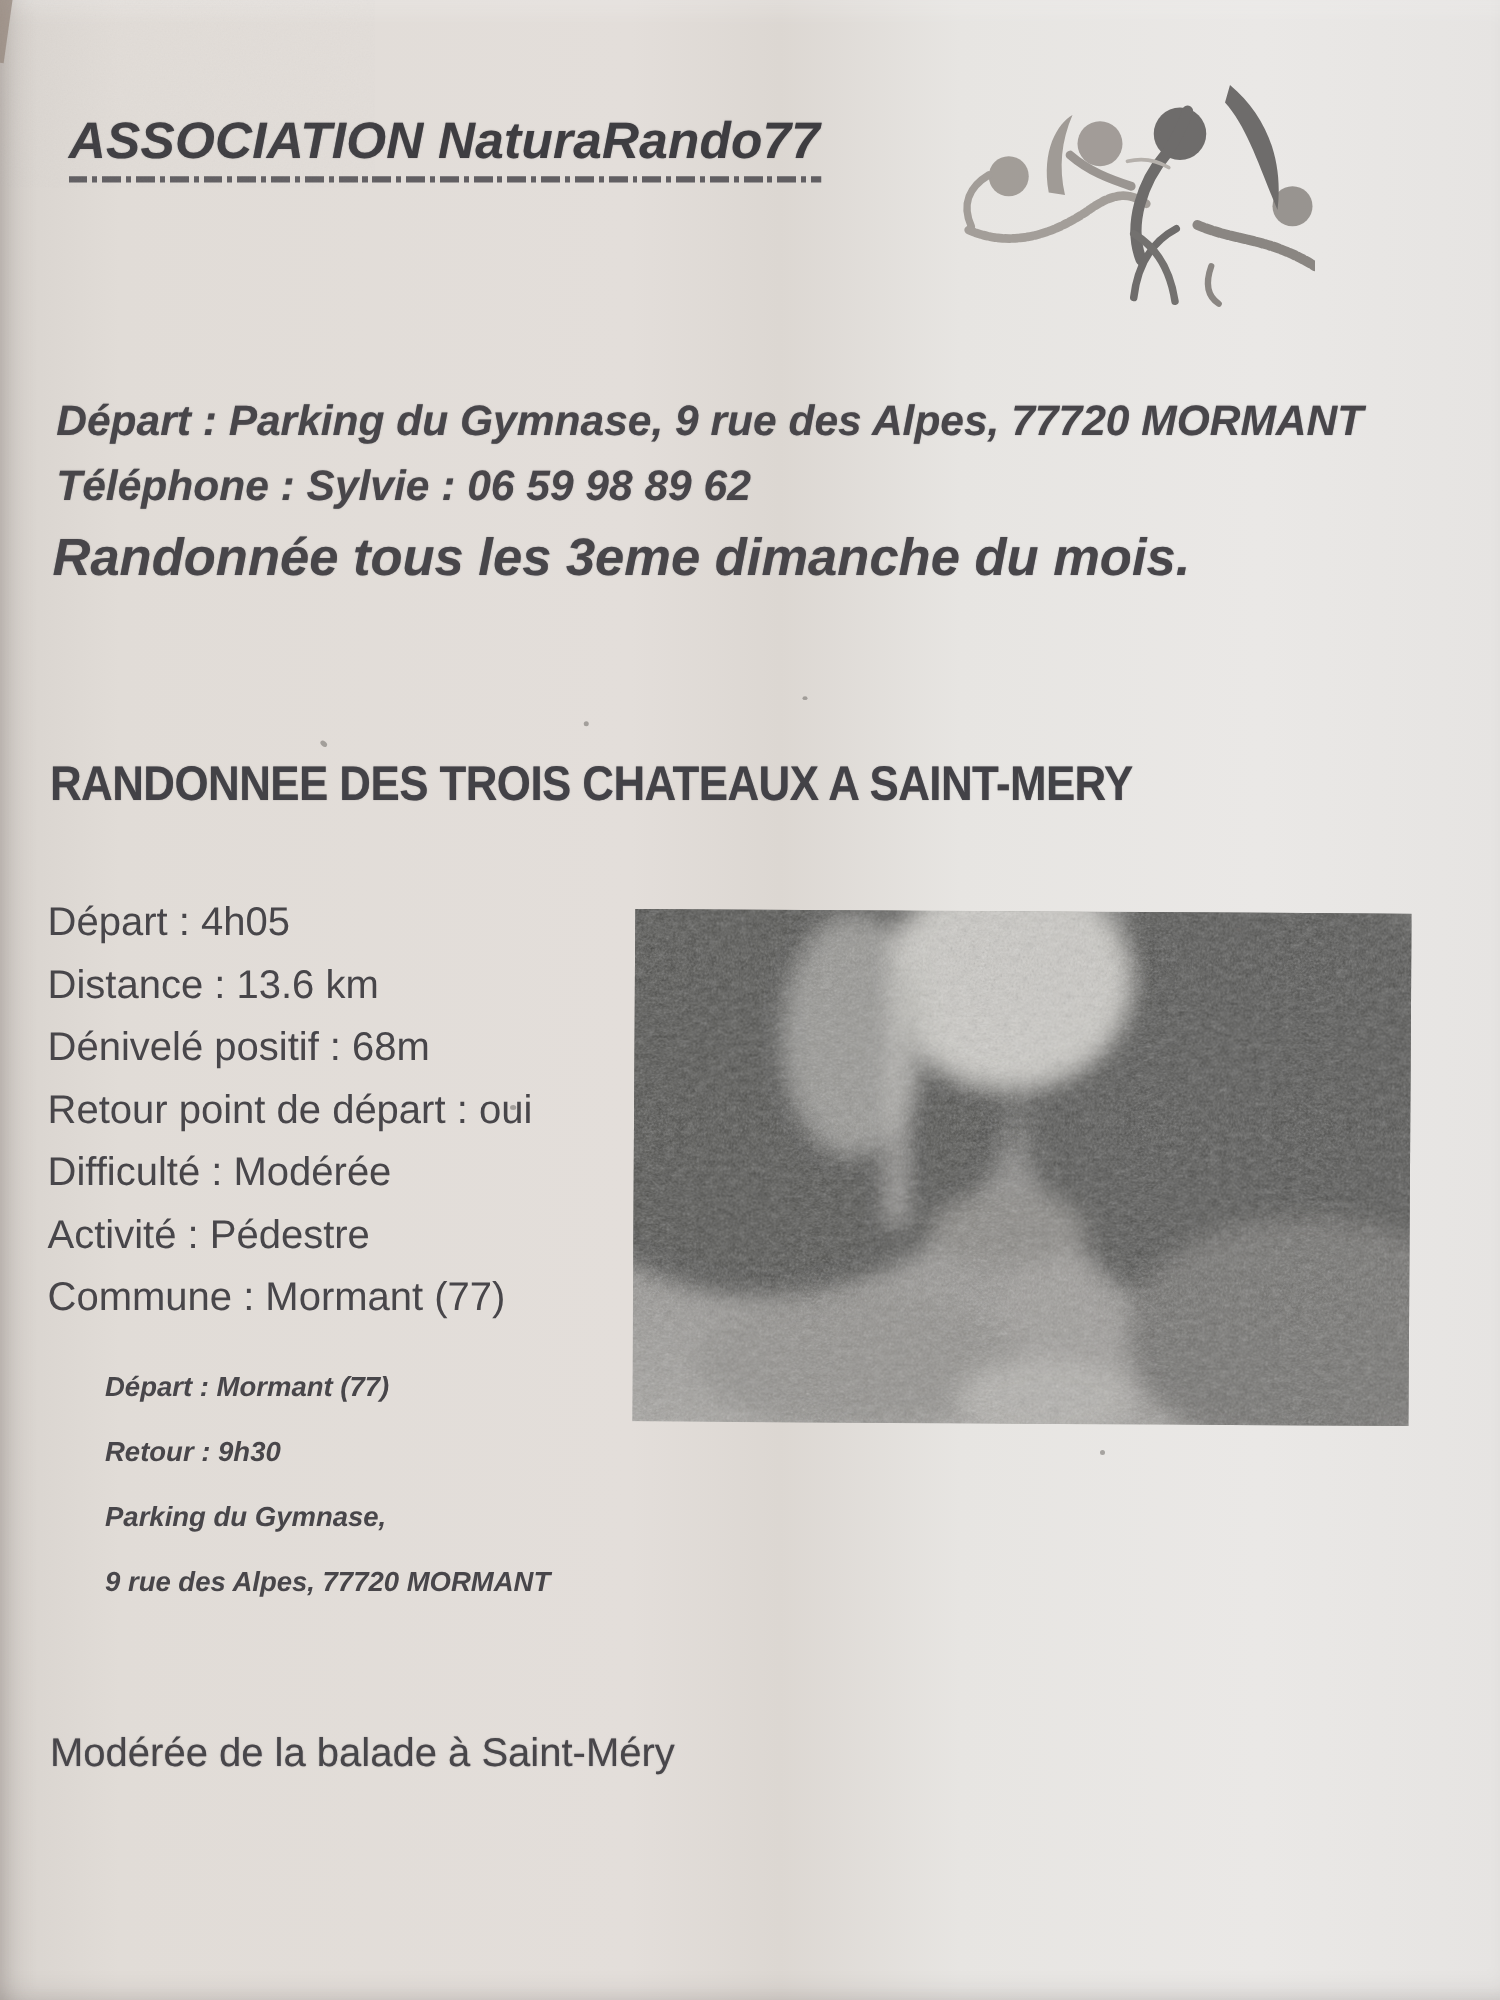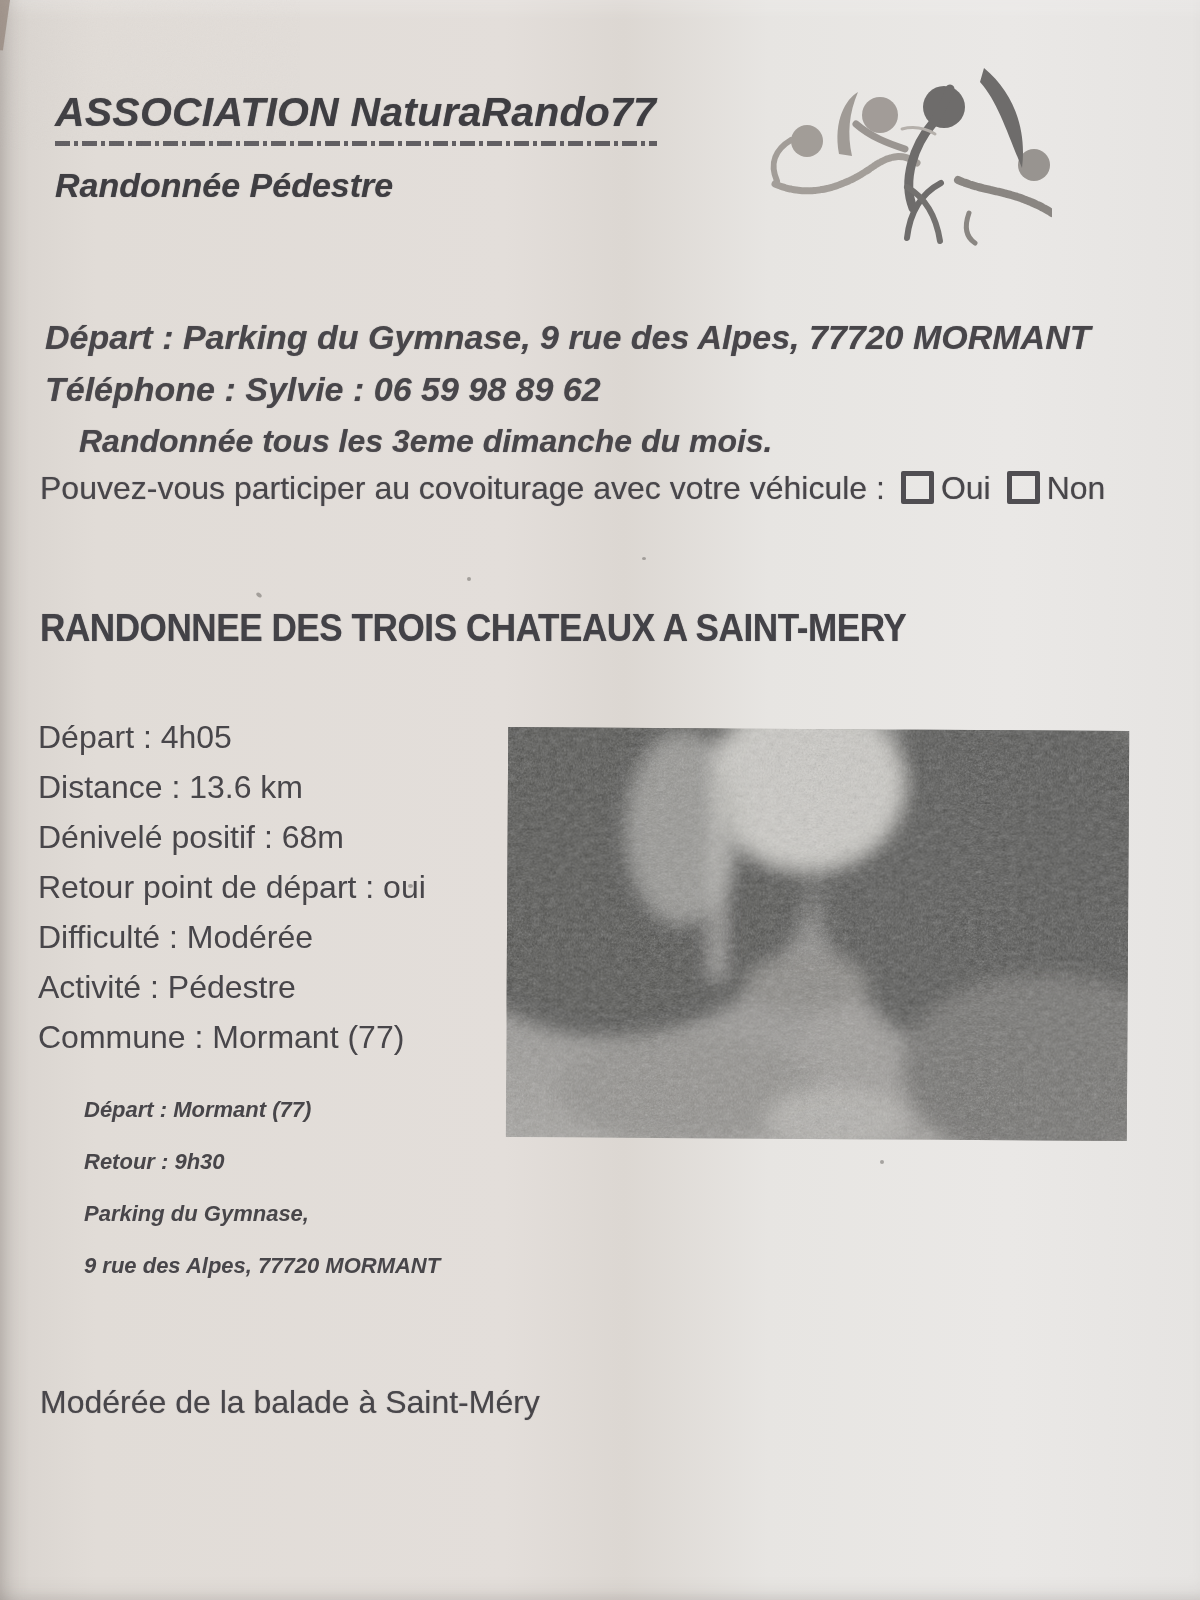--- a/index.html
+++ b/index.html
@@ -16,21 +16,21 @@
   }
   .line{position:absolute;white-space:nowrap;text-shadow:0 0 1px rgba(72,70,74,.55);}
   .bi{font-weight:bold;font-style:italic;}
   .title{left:55px;top:92px;font-size:41px;line-height:1;letter-spacing:0.2px;color:#3e3d41;}
   .title-underline{position:absolute;left:55px;top:141px;width:602px;height:5px;opacity:.85;
     background:repeating-linear-gradient(90deg,#4a484d 0 15px,transparent 15px 19px,#4a484d 19px 23px,transparent 23px 27px);}
   .subtitle{left:55px;top:168px;font-size:34px;line-height:1;color:#3f3e42;}
   .dateline{left:52px;top:243px;font-size:35px;line-height:1;color:#3e3d41;}
   .meeting{left:45px;top:320px;font-size:34px;line-height:1;}
   .phone{left:45px;top:372px;font-size:34px;line-height:1;}
-  .recurrence{left:42px;top:425px;font-size:32px;line-height:1;margin-left:37px;}
+  .recurrence{left:42px;top:425px;font-size:42px;line-height:1;}
   .carpool{left:40px;top:471px;font-size:32px;line-height:1;font-weight:400;display:flex;align-items:center;}
   .checkbox{display:inline-block;width:23px;height:23px;border:5px solid #504e52;background:transparent;margin:0 7px 0 16px;border-radius:2px;}
   .hike-title{left:40px;top:608px;font-size:39px;line-height:1;font-weight:bold;color:#434247;
     transform:scaleX(.9);transform-origin:left top;letter-spacing:-0.5px;}
   .details{position:absolute;left:38px;top:712px;font-size:32px;line-height:50px;}
   .start-block{position:absolute;left:38px;top:1084px;font-size:22px;line-height:52px;margin-left:46px;}
   .start-block div{font-weight:bold;font-style:italic;}
   .caption{left:40px;top:1386px;font-size:32px;line-height:1;}
   .photo{position:absolute;left:507px;top:729px;width:621px;height:410px;transform:rotate(.35deg);}
   .logo{position:absolute;left:752px;top:62px;width:300px;height:190px;}
@@ -61,32 +61,24 @@
       <path d="M161,146 C150,118 162,83 181,61 C189,49 195,37 198,27" stroke="#6e6c6b" stroke-width="9"></path>
       <path d="M232,6 C261,30 275,66 270,106 C256,73 246,40 228,20 Z" fill="#6e6c6b" stroke="none"></path>
       <path d="M206,118 C236,131 263,128 300,151" stroke="#8a8682" stroke-width="8" stroke-dasharray="5 2"></path>
       <path d="M217,151 C212,165 214,175 223,181" stroke="#8a8682" stroke-width="5"></path>
       <path d="M155,176 C158,150 170,131 189,121" stroke="#6e6c6b" stroke-width="6"></path>
       <path d="M188,179 C184,153 172,135 155,125" stroke="#73716f" stroke-width="6"></path>
       <path d="M150,67 C162,64 173,66 183,72" stroke="#b5b0ab" stroke-width="3"></path>
     </g>
   </svg>
 
-  <div class="line bi subtitle">Randonnée Pédestre</div>
   <div class="line bi meeting">Départ : Parking du Gymnase, 9 rue des Alpes, 77720 MORMANT</div>
   <div class="line bi phone">Téléphone : Sylvie : 06 59 98 89 62</div>
   <div class="line bi recurrence">Randonnée tous les 3eme dimanche du mois.</div>
 
-  <div class="line carpool">
-    <span>Pouvez-vous participer au covoiturage avec votre véhicule :</span>
-    <span class="checkbox"></span>
-    <span>Oui</span>
-    <span class="checkbox"></span>
-    <span>Non</span>
-  </div>
 
   <div class="line hike-title">RANDONNEE DES TROIS CHATEAUX A SAINT-MERY</div>
 
   <div class="details">
     <div>Départ : 4h05</div>
     <div>Distance : 13.6 km</div>
     <div>Dénivelé positif : 68m</div>
     <div>Retour point de départ : oui</div>
     <div>Difficulté : Modérée</div>
     <div>Activité : Pédestre</div>

